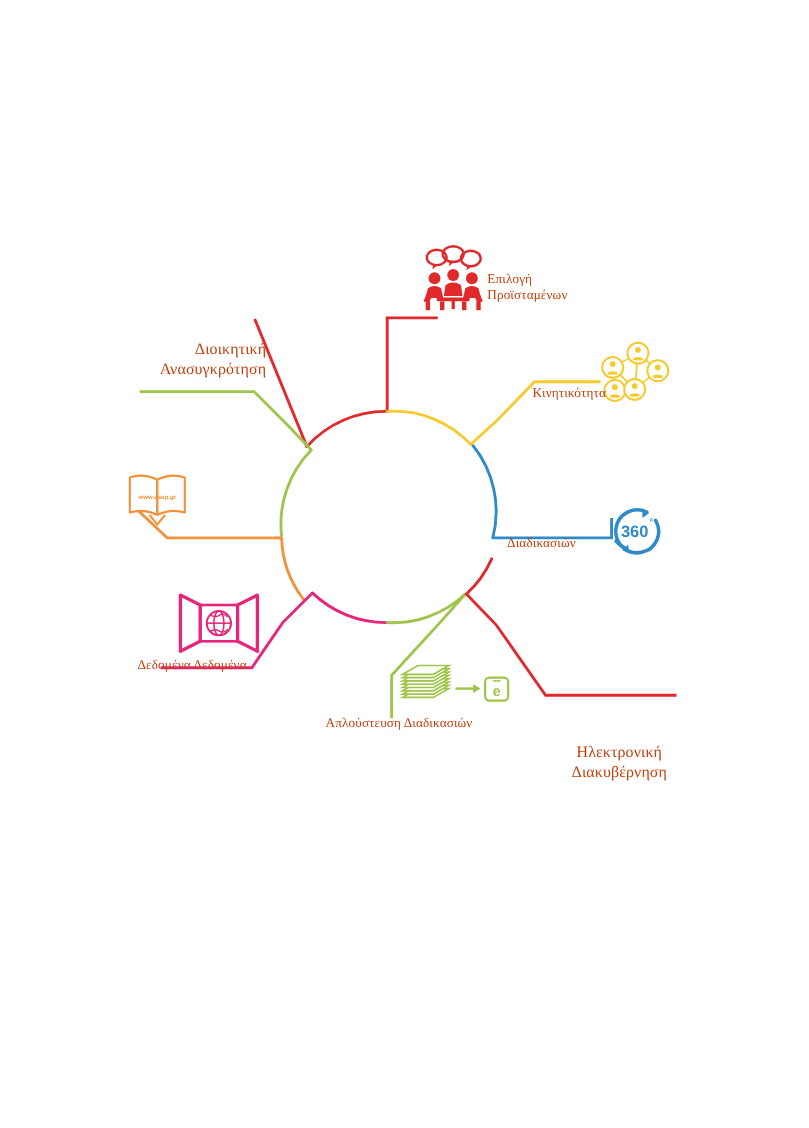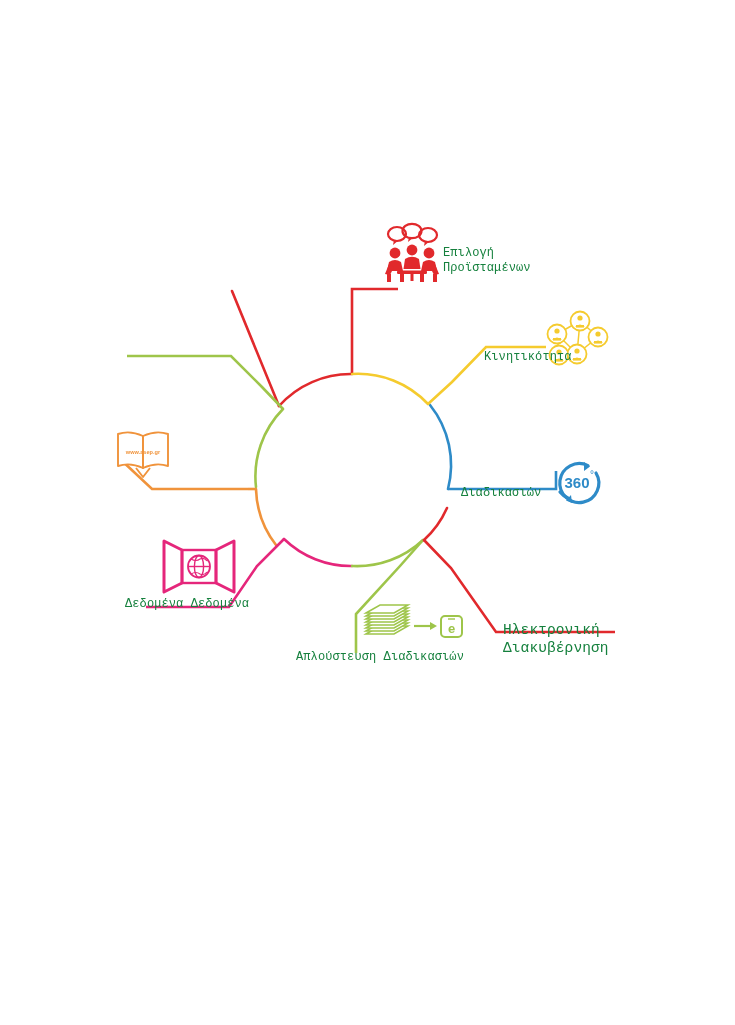--- a/index.html
+++ b/index.html
@@ -15,22 +15,22 @@
     position:absolute;inset:0;
     width:735px;height:1025px;
   }
   svg.diagram{
     position:absolute;left:0;top:0;
     width:735px;height:1025px;
     display:block;
   }
   .lbl{
     position:absolute;
-    font-family:Liberation Mono, monospace;
-    color:#15803d;
+    font-family:Liberation Serif, serif;
+    color:#c2410c;
     line-height:1.22;
     white-space:pre-line;
     letter-spacing:.1px;
   }
   .lbl-big{font-size:14.5px;}
   .lbl-mid{font-size:12px;}
   .lbl-center{text-align:center;}
 </style>
 </head>
 <body>
@@ -200,27 +200,29 @@
       <g>
         <circle cx="34" cy="46" r="9.5" fill="#ffffff" stroke="#f5cb2e" stroke-width="1.8"></circle>
         <circle cx="34" cy="43" r="2.6" fill="#f5cb2e"></circle>
         <path d="M 29 52 q 5 -5 10 0 Z" fill="#f5cb2e"></path>
         <rect x="30" y="50" width="8" height="2.6" fill="#f5cb2e"></rect>
       </g>
     </g>
 
   </svg>
 
+  <div class="lbl lbl-big" style="left:124px;top:310px;width:118px;text-align:right;">Διοικητική
+Ανασυγκρότηση</div>
 
 
   <div class="lbl lbl-mid" style="left:125px;top:597px;width:135px;">Δεδομένα Δεδομένα</div>
 
   <div class="lbl lbl-mid" style="left:296px;top:650px;width:180px;">Απλούστευση Διαδικασιών</div>
 
-  <div class="lbl lbl-big" style="left:503px;top:622px;width:120px;">Ηλεκτρονική
+  <div class="lbl lbl-big" style="left:503px;top:676px;width:120px;text-align:center;">Ηλεκτρονική
 Διακυβέρνηση</div>
 
   <div class="lbl lbl-mid" style="left:461px;top:486px;width:100px;">Διαδικασιών</div>
 
   <div class="lbl lbl-mid" style="left:484px;top:350px;width:100px;">Κινητικότητα</div>
 
   <div class="lbl lbl-mid" style="left:443px;top:246px;width:130px;">Επιλογή
 Προϊσταμένων</div>
 
 </div>

